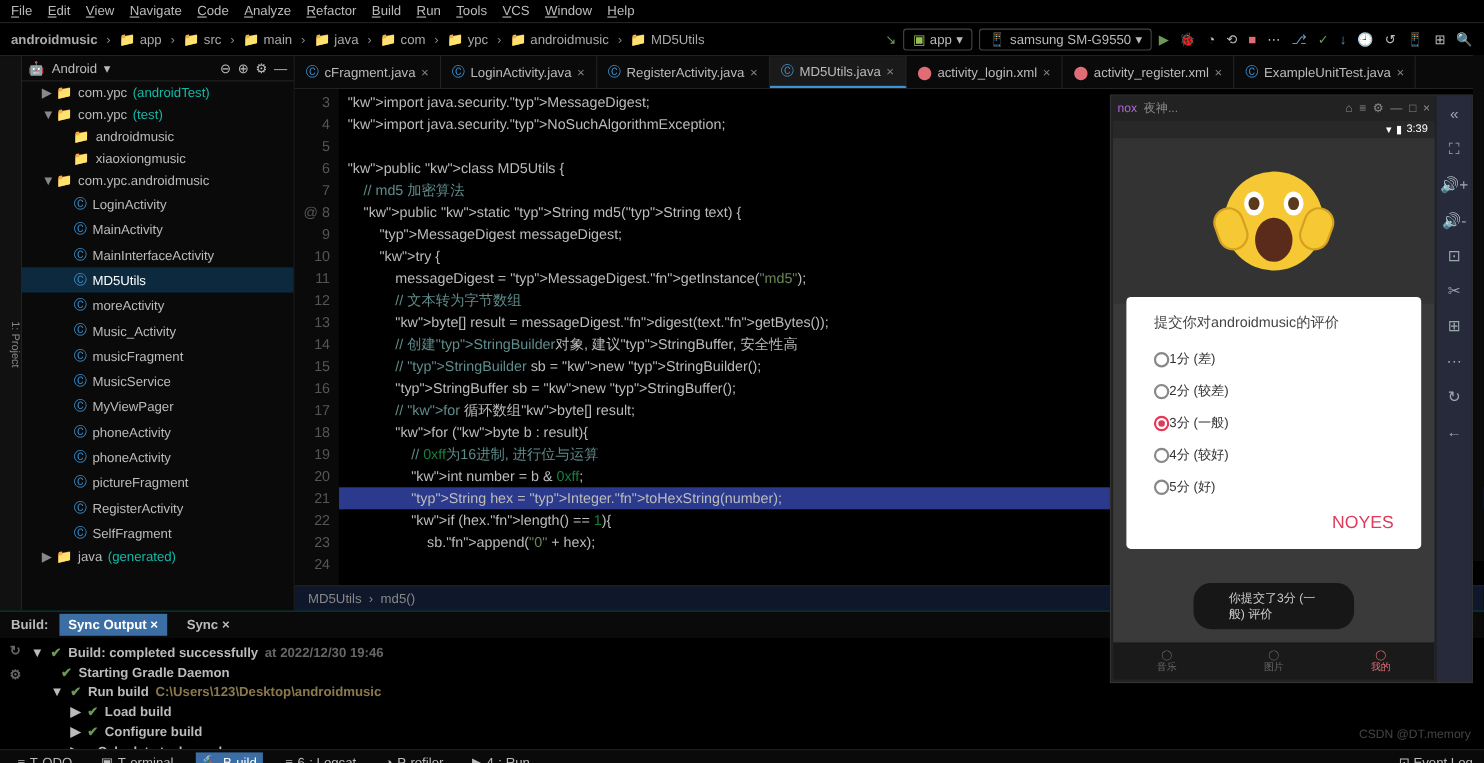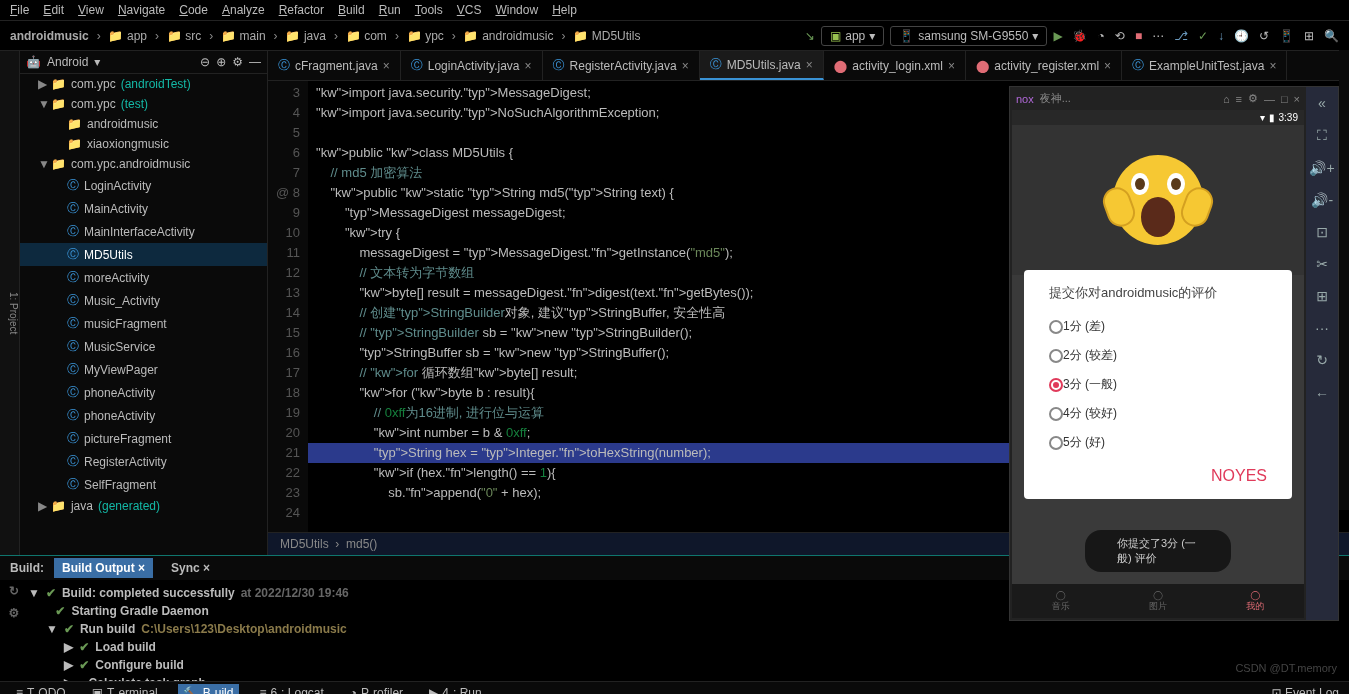--- a/index.html
+++ b/index.html
@@ -376,21 +376,21 @@
     </div>
     <div class="breadcrumb-bot">
       <span>MD5Utils</span> &nbsp;›&nbsp; <span>md5()</span>
     </div>
   </div>
 </div>
 
 <div class="build-panel">
   <div class="build-tabs">
     <span>Build:</span>
-    <span class="bt act"><span>Build Output</span> ×</span>
+    <span class="bt act"><span>Sync Output</span> ×</span>
     <span class="bt"><span>Sync</span> ×</span>
     <span style="margin-left:auto">⚙</span>
     <span>—</span>
   </div>
   <div class="build-body">
     <div style="width:20px;display:flex;flex-direction:column;gap:8px;align-items:center;color:#666">
       <span>↻</span>
       <span>⚙</span>
     </div>
     <div class="build-tree" id="buildtree">

